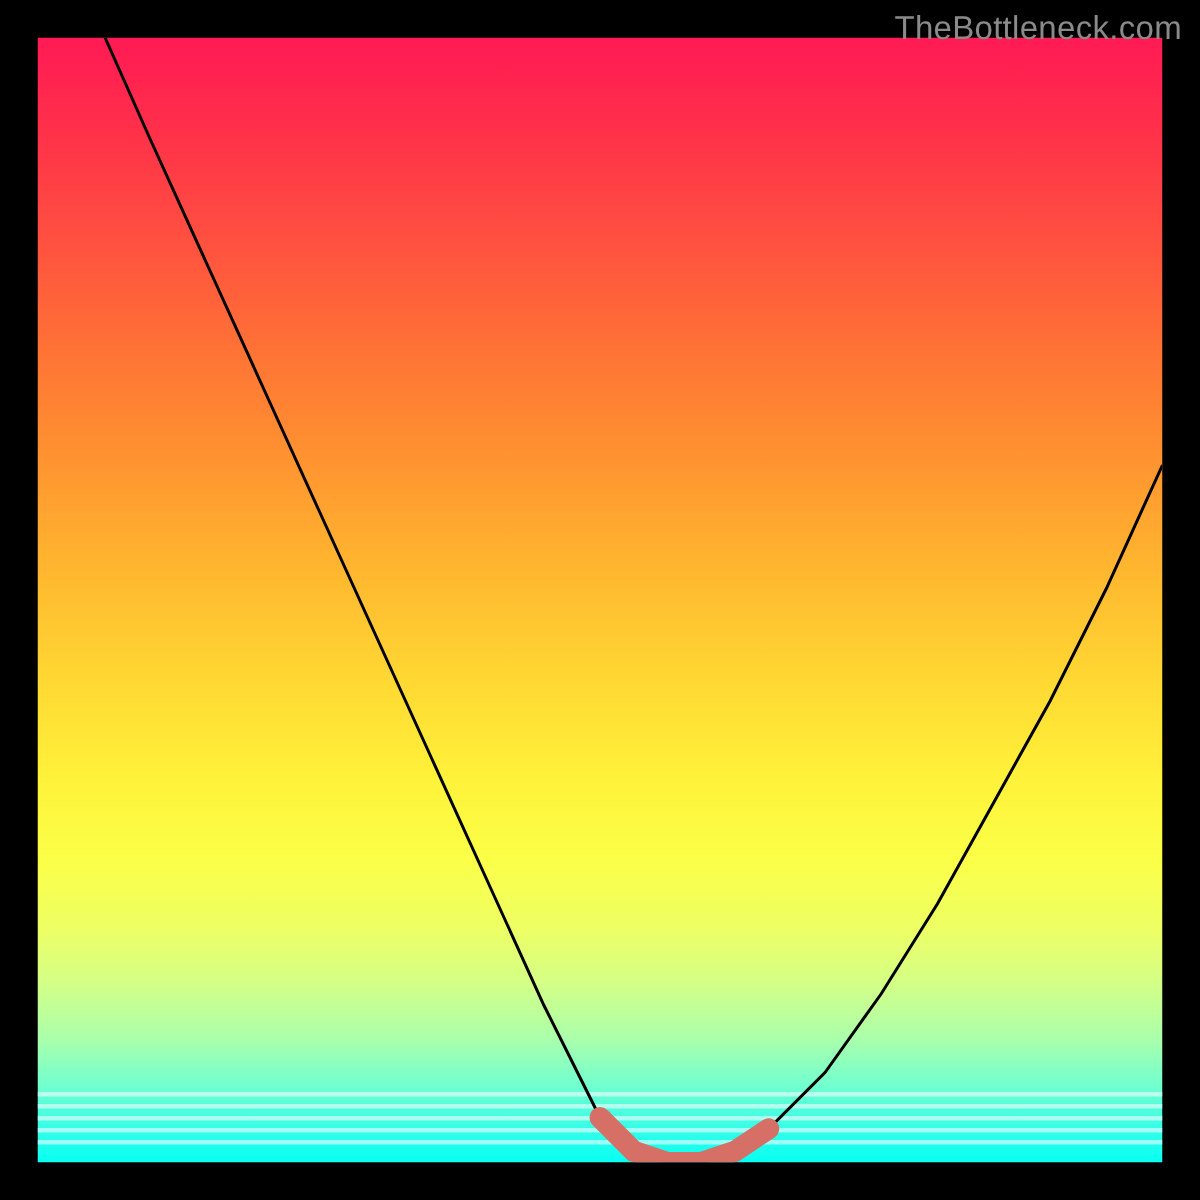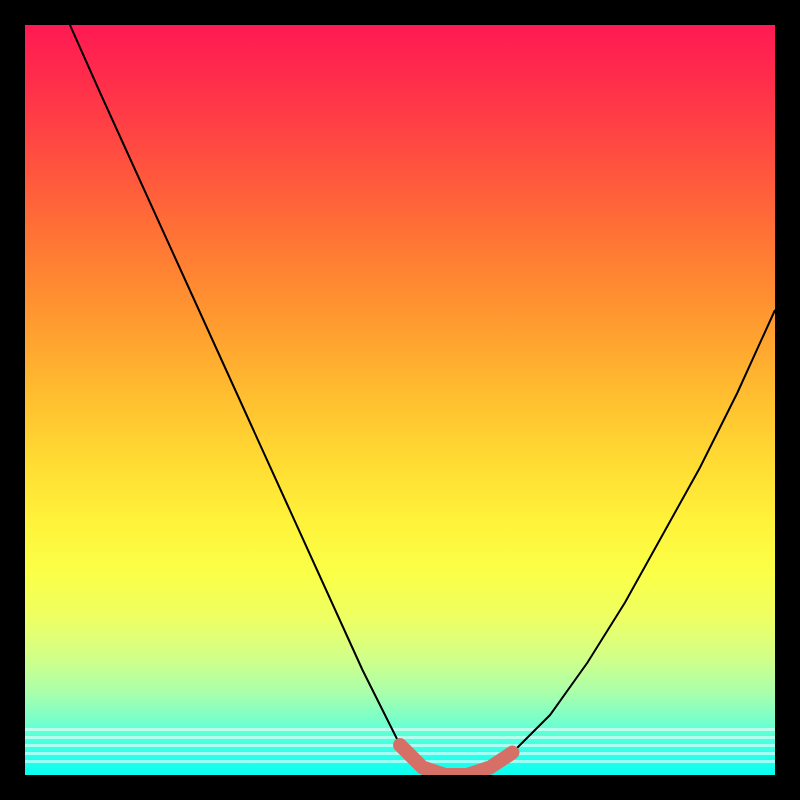--- a/index.html
+++ b/index.html
@@ -70,20 +70,21 @@
     fill: none;
     stroke: #d67066;
     stroke-width: 14;
     stroke-linecap: round;
   }
 </style>
 </head>
 <body>
 
 <div class="frame">
+  <div class="attribution">TheBottleneck.com</div>
 
   <div class="plot-area">
     <div class="gradient-bg"></div>
 
     <div class="white-band" style="bottom:44px"></div>
     <div class="white-band" style="bottom:36px"></div>
     <div class="white-band" style="bottom:28px"></div>
     <div class="white-band" style="bottom:20px"></div>
     <div class="white-band" style="bottom:12px"></div>
 

